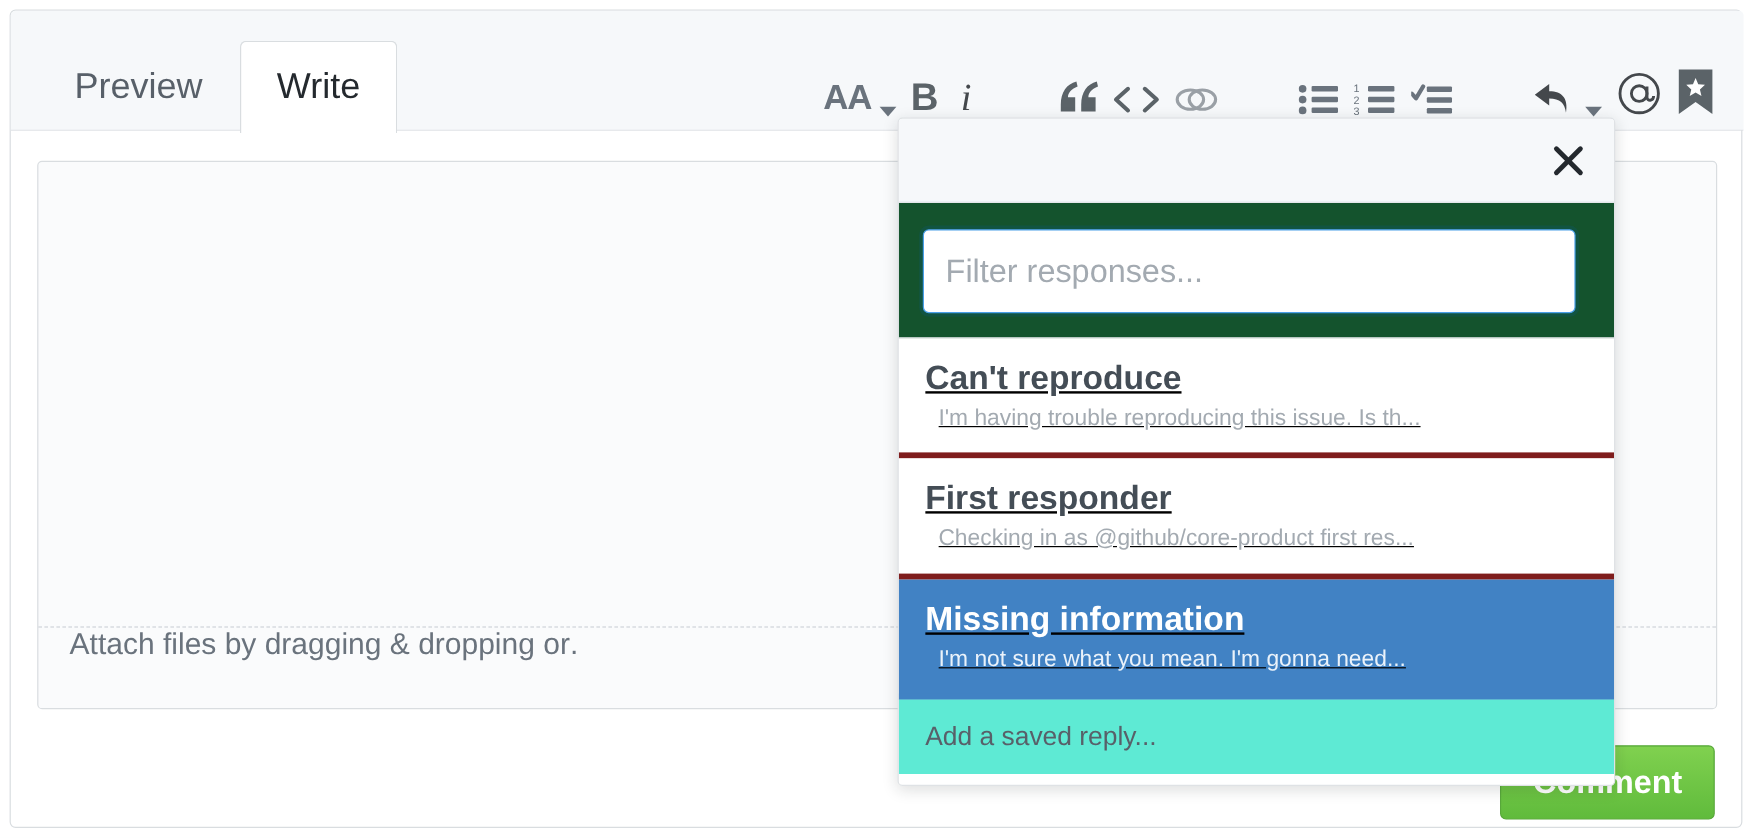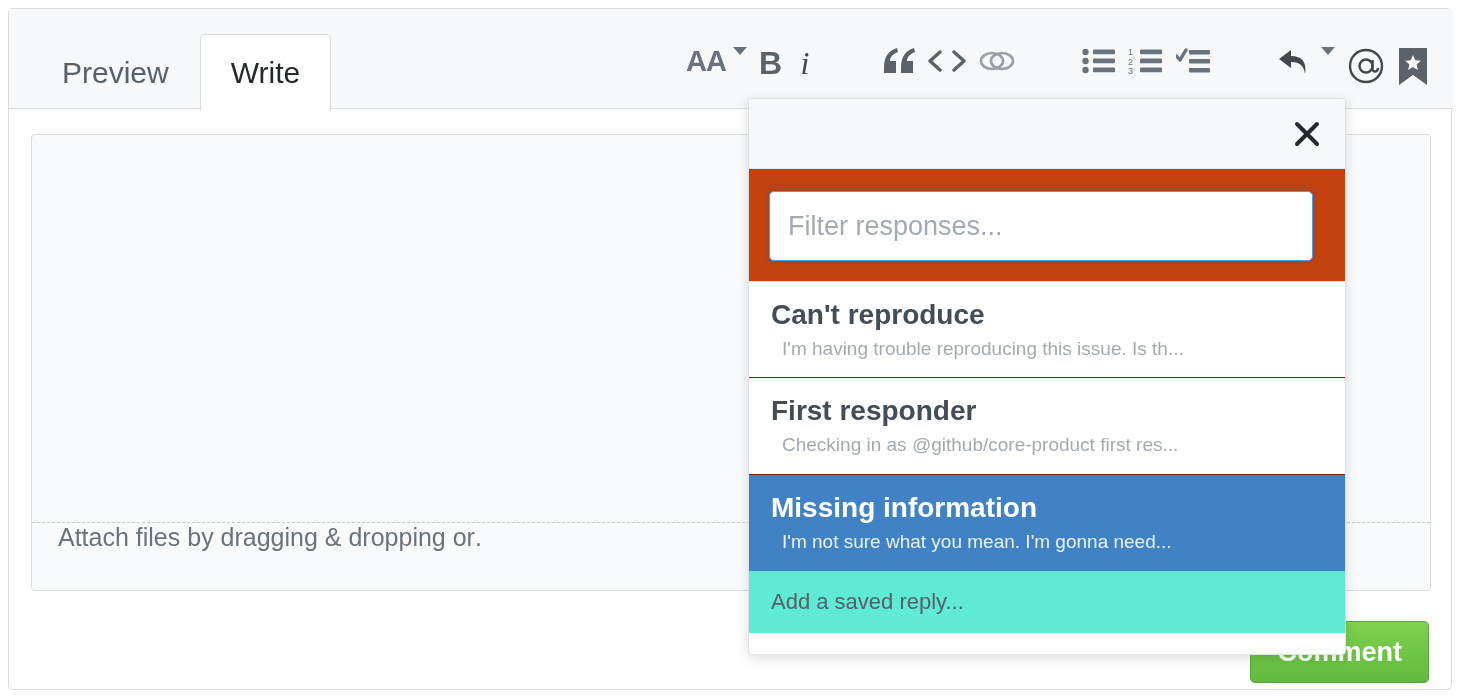--- a/index.html
+++ b/index.html
@@ -73,21 +73,21 @@
     right: 18px; top: 36px;
     display: flex;
     align-items: center;
     height: 54px;
     z-index: 2;
   }
   .tb-group { display: flex; align-items: center; }
   .tb-gap-lg { width: 54px; }
   .tb-btn {
     display: flex;
-    align-items: flex-start;
+    align-items: flex-end;
     justify-content: center;
     height: 50px;
     min-width: 34px;
     padding: 0 6px;
     color: #6a737d;
     cursor: pointer;
     background: none;
     border: none;
   }
   .tb-btn svg { display: block; }
@@ -193,43 +193,44 @@
     transform: translateY(-50%);
     width: 40px; height: 40px;
     display: flex;
     align-items: center;
     justify-content: center;
     color: #24292e;
     cursor: pointer;
   }
   .sr-filter-wrap {
     padding: 22px 32px 20px 20px;
-    background: #c2410c;
+    background: #14532d;
     border-bottom: 1px solid #e1e4e8;
   }
   .sr-filter {
     width: 100%;
     height: 70px;
     padding: 0 18px;
     font-size: 27px;
     font-family: "Liberation Sans", sans-serif;
     color: #24292e;
     background: #ffffff;
     border: 1px solid #4a9fe8;
     border-radius: 5px;
     outline: none;
     box-shadow: 0 0 0 3px rgba(3,102,214,0.12);
   }
   .sr-filter::placeholder { color: #a3aab1; }
 
   .sr-item {
     padding: 14px 22px 16px 22px;
-    border-bottom: 1px solid #7f1d1d;
-    cursor: pointer;
-    background: #ffffff;
+    border-bottom: 5px solid #7f1d1d;
+    cursor: pointer;
+    background: #ffffff;
+    text-decoration: underline;
   }
   .sr-item.selected { background: #4182c4; border-bottom-color: #4182c4; }
   .sr-item-title {
     font-size: 28px;
     font-weight: bold;
     color: #444d56;
     line-height: 1.35;
     white-space: nowrap;
     overflow: hidden;
   }

